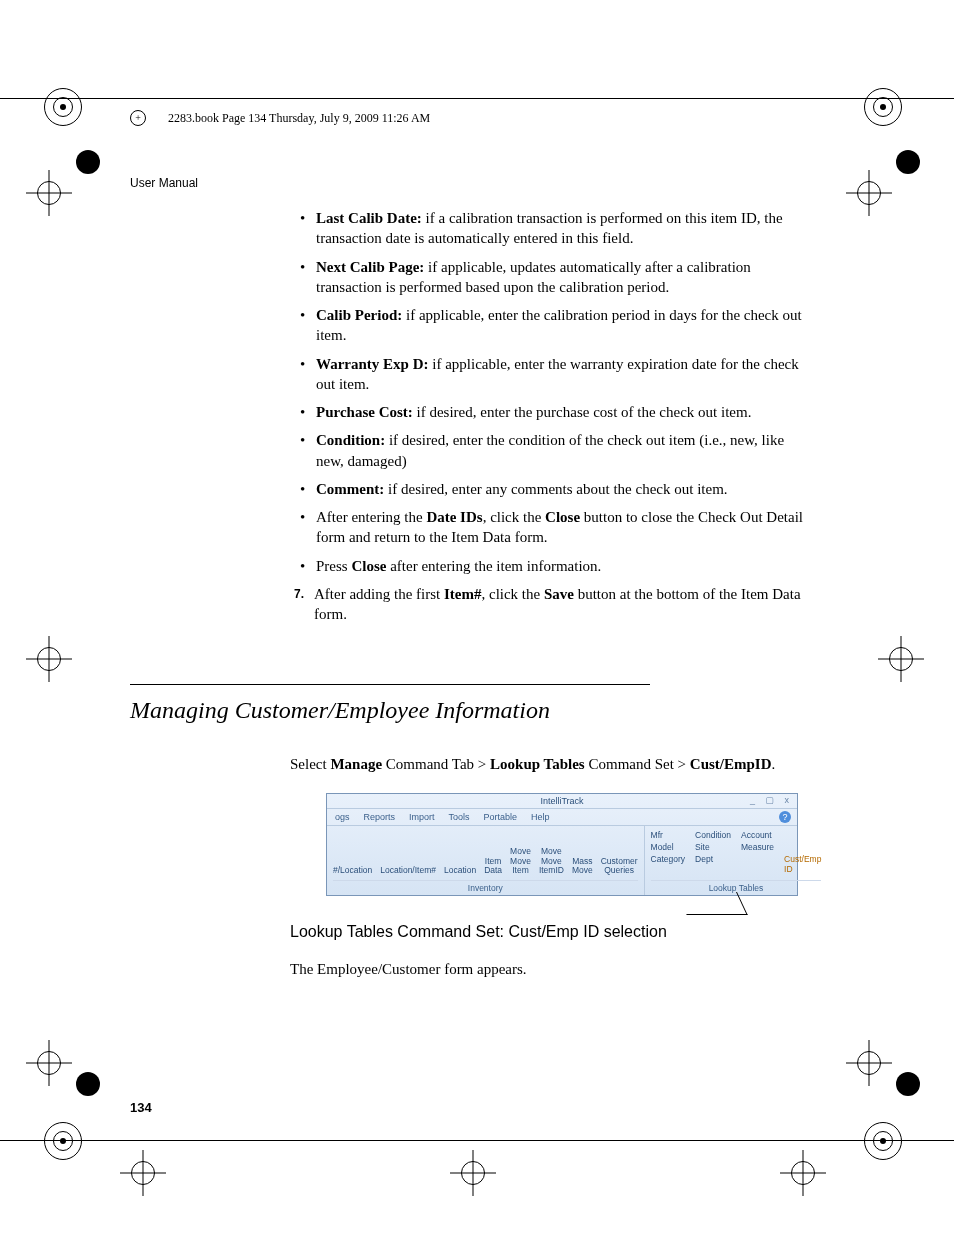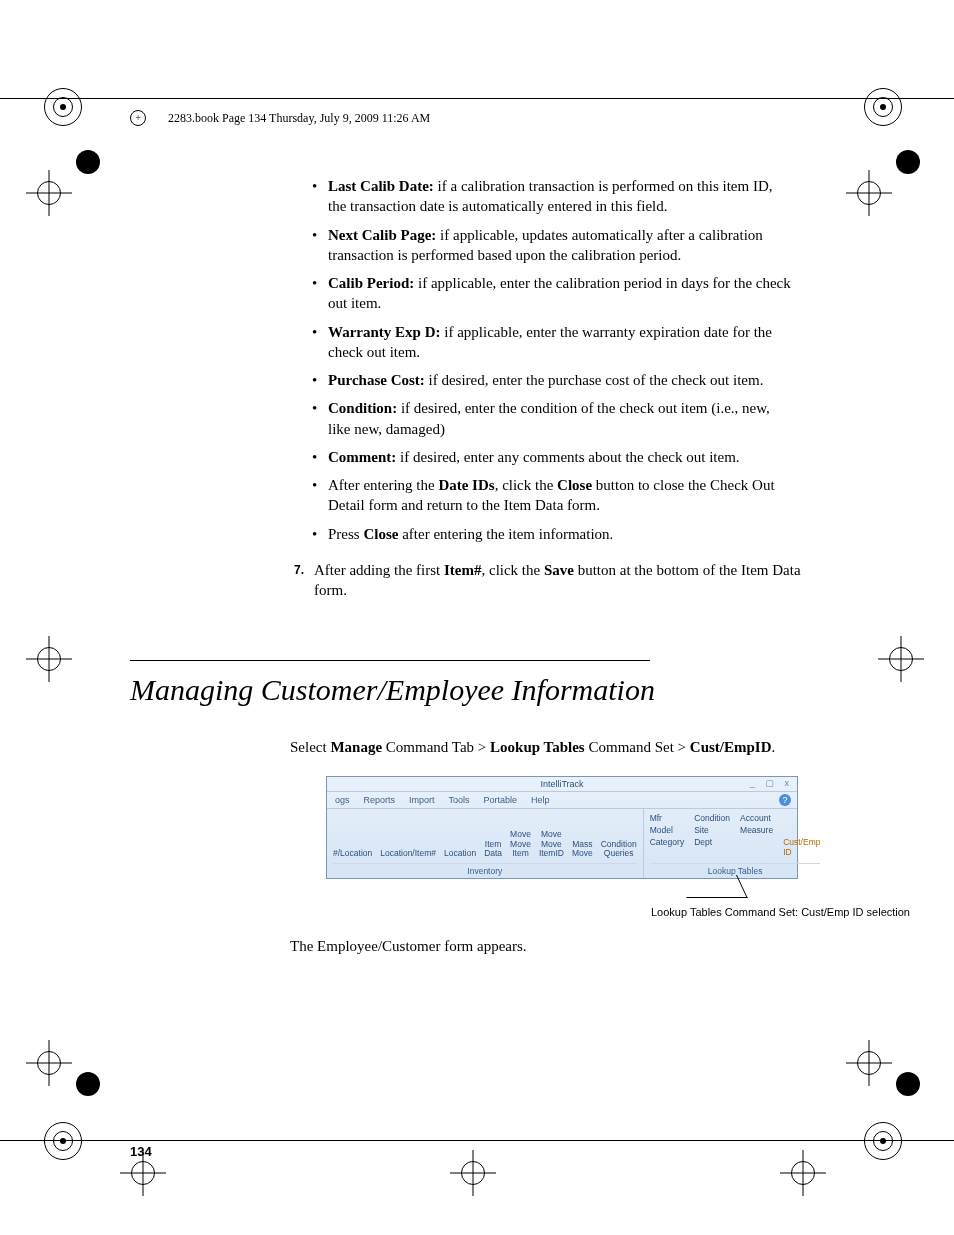--- a/index.html
+++ b/index.html
@@ -42,21 +42,21 @@
     font-variant: small-caps;
     letter-spacing: 0.5px;
   }
   .body-col {
     margin-left: 160px;
     width: 520px;
   }
   ul.bullets {
     list-style: none;
     padding-left: 0;
-    margin: 16px;
+    margin: 4px;
   }
   ul.bullets > li {
     position: relative;
     padding-left: 22px;
     margin-bottom: 8px;
     line-height: 1.35;
   }
   ul.bullets > li::before {
     content: "•";
     position: absolute;
@@ -80,21 +80,21 @@
   .section-rule {
     border: none;
     border-top: 1px solid #000;
     margin: 60px 0 6px 0;
     width: 520px;
   }
   h2.section-title {
     font-family: "Times New Roman", serif;
     font-style: italic;
     font-weight: normal;
-    font-size: 30px;
+    font-size: 24px;
     margin: 12px 0 30px 0;
   }
   .para {
     line-height: 1.35;
     margin-bottom: 14px;
   }
   .figure {
     margin-top: 18px;
     margin-bottom: 8px;
     padding-left: 36px;
@@ -169,29 +169,29 @@
     border-right:1px solid #000;
     border-bottom:1px solid #000;
     transform: skewX(25deg);
     transform-origin: top right;
     margin-top:-4px;
     position: relative;
     left: 40px;
   }
   .fig-caption {
     font-family: Arial, Helvetica, sans-serif;
-    font-size: 11px;
-    text-align: right;
+    font-size: 16px;
+    text-align: left;
     width: 620px;
     margin-top: 4px;
   }
   .page-num {
     position: absolute;
     left: 130px;
-    top: 1144px;
+    top: 1100px;
     font-family: Arial, Helvetica, sans-serif;
     font-weight: bold;
     font-size: 13px;
   }
 
   
   .reg {
     position:absolute; width:38px; height:38px;
   }
   .reg .outer{position:absolute; inset:0; border:1px solid #000; border-radius:50%;}
@@ -286,20 +286,21 @@
   </div>
 
 <div class="page">
 
   <div class="pg-header-line">
     <span class="circ"></span>
     <span>2283.book  Page 134  Thursday, July 9, 2009  11:26 AM</span>
   </div>
 
   <div class="running-head">
+    <div>User Manual</div>
   </div>
 
   <div class="body-col">
     <ul class="bullets" id="bullets">
         <li><b>Last Calib Date:</b> if a calibration transaction is performed on this item ID, the transaction date is automatically entered in this field.</li>
         <li><b>Next Calib Page:</b> if applicable, updates automatically after a calibration transaction is performed based upon the calibration period.</li>
         <li><b>Calib Period:</b> if applicable, enter the calibration period in days for the check out item.</li>
         <li><b>Warranty Exp D:</b> if applicable, enter the warranty expiration date for the check out item.</li>
         <li><b>Purchase Cost:</b> if desired, enter the purchase cost of the check out item.</li>
         <li><b>Condition:</b> if desired, enter the condition of the check out item (i.e., new, like new, damaged)</li>
@@ -342,21 +343,21 @@
         <div class="ribbon-body">
           <div class="grp" style="flex:1.6">
             <div class="items-row" id="inv-items">
                 <span>#/Location</span>
                 <span>Location/Item#</span>
                 <span>Location</span>
                 <span>Item Data</span>
                 <span>Move Move Item</span>
                 <span>Move Move ItemID</span>
                 <span>Mass Move</span>
-                <span>Condition Queries</span>
+                <span>Customer Queries</span>
               </div>
             <div class="grp-label">Inventory</div>
           </div>
           <div class="grp" style="flex:1; border-right:none;">
             <div class="lookup-cols" id="lookup-grid">
                 <span>Mfr</span>
                 <span>Condition</span>
                 <span>Account</span>
                 <span></span>
                 <span>Model</span>

